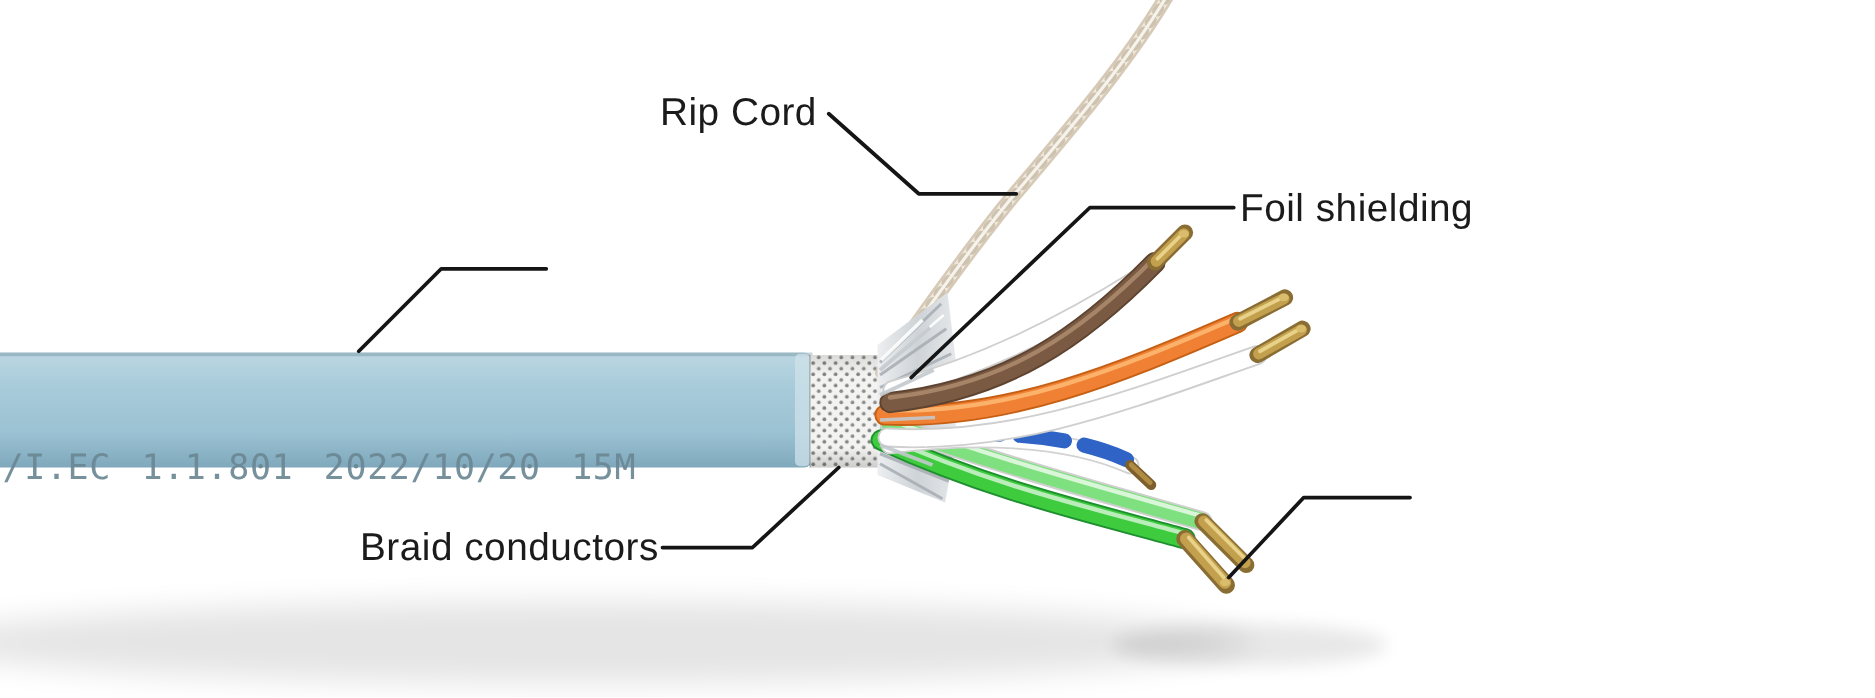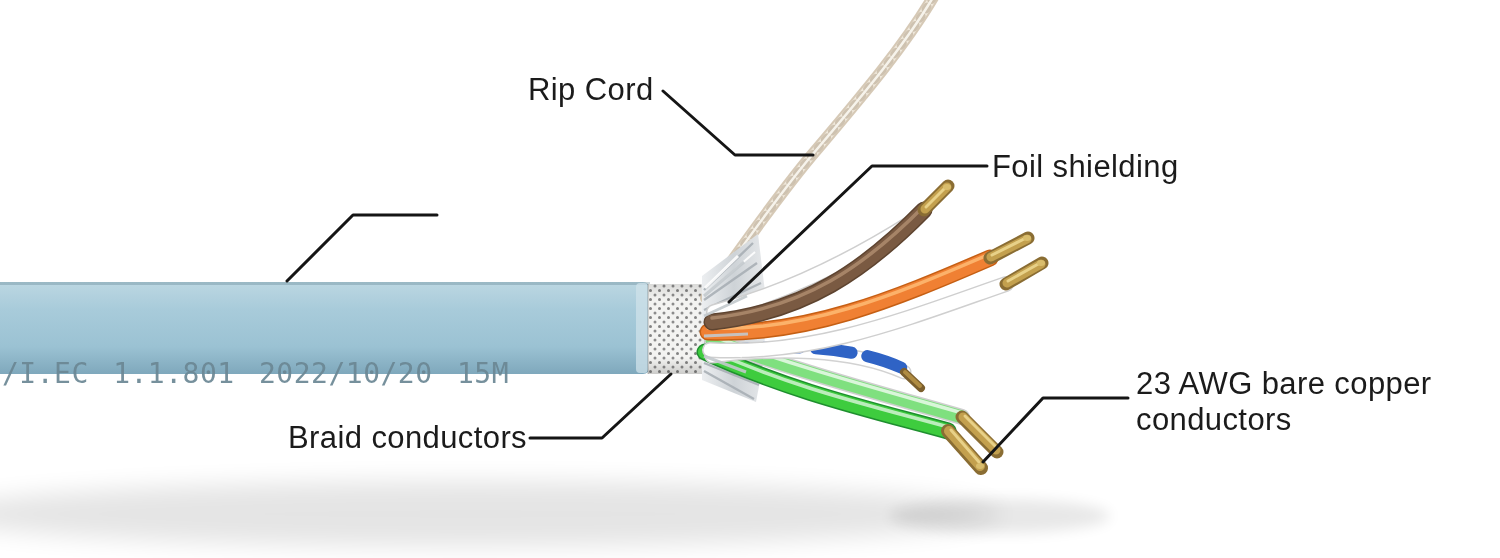--- a/index.html
+++ b/index.html
@@ -197,15 +197,14 @@
 
   <div class="jacket-print">/I.EC 1.1.801 2022/10/20 15M</div>
 
   <div class="callout" style="left:528px;top:72px">Rip Cord</div>
 
   <div class="callout" style="left:992px;top:149px">Foil shielding</div>
 
 
   <div class="callout" style="left:288px;top:420px">Braid conductors</div>
 
-  <div class="callout wrap" style="left:1136px;top:366px">23 AWG bare copper conductors</div>
 
 </div>
 
 </body></html>

